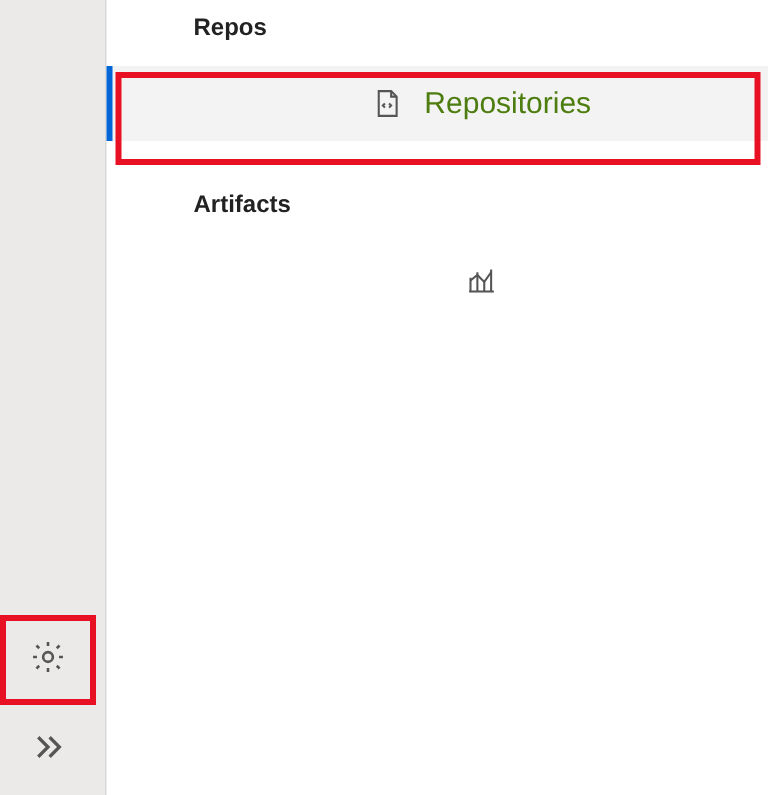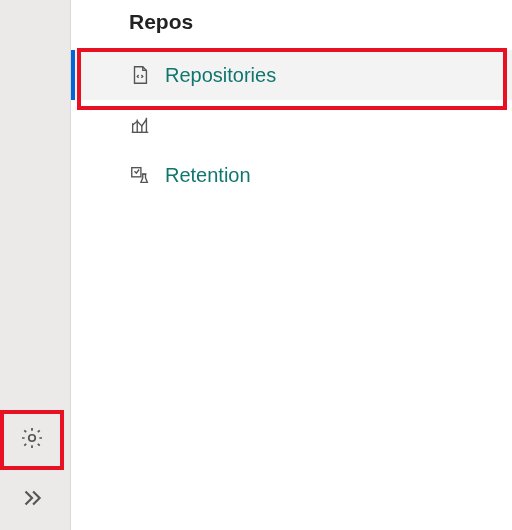--- a/index.html
+++ b/index.html
@@ -47,36 +47,37 @@
     .panel {
       position: absolute;
       left: 70px;
       top: 0;
       width: 442px;
       height: 530px;
       background: #ffffff;
       border-left: 1px solid #d9d9d9;
     }
     .section-header {
-      font-size: 21px;
+      font-size: 16px;
       font-weight: 600;
       color: #222;
       padding: 10px 0 16px 58px;
     }
     .section-header.later { padding-top: 34px; }
     .menu-item {
       display: flex;
       align-items: center;
       height: 50px;
       padding-left: 58px;
       gap: 14px;
       font-size: 20px;
-      color: #0f766e;
+      color: #4d7c0f;
       cursor: pointer;
       position: relative;
+      justify-content: center;
     }
     .menu-item.selected {
       background: #f3f3f3;
     }
     .menu-item.selected .sel-bar {
       position: absolute;
       left: 0;
       top: 0;
       bottom: 0;
       width: 4px;
@@ -134,36 +135,26 @@
     <span class="icon">
       <svg viewBox="0 0 24 24" fill="none" stroke="currentColor" stroke-width="1.5">
         <path d="M6 3h9l4 4v14H6z"></path>
         <path d="M15 3v4h4"></path>
         <path d="M10.5 12l-1.5 1.5 1.5 1.5M13.5 12l1.5 1.5-1.5 1.5"></path>
       </svg>
     </span>
     <span>Repositories</span>
   </div>
 
+  <div class="section-header later">Artifacts</div>
   <div class="menu-item">
     <span class="icon">
       <svg viewBox="0 0 24 24" fill="none" stroke="currentColor" stroke-width="1.5">
         <path d="M4 20V10M9 20V6M14 20V13M19 20V4"></path>
         <path d="M3 20h18"></path>
         <path d="M4 12l5-4 5 5 5-7"></path>
       </svg>
     </span>
   </div>
 
-  <div class="menu-item">
-    <span class="icon">
-      <svg viewBox="0 0 24 24" fill="none" stroke="currentColor" stroke-width="1.5">
-        <rect x="3" y="4" width="10" height="10"></rect>
-        <path d="M6 8l2 2 3-4"></path>
-        <path d="M15 11v4l-2 5h7l-2-5v-4z"></path>
-        <path d="M14 11h5"></path>
-      </svg>
-    </span>
-    <span>Retention</span>
-  </div>
 
   <div class="highlight-repos"></div>
 </div>
 
 </body></html>

